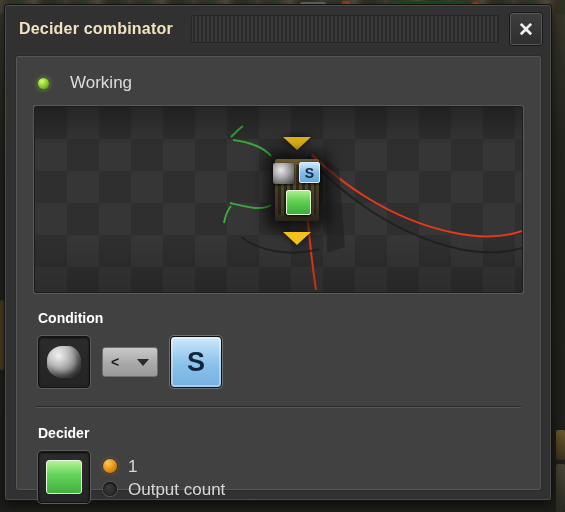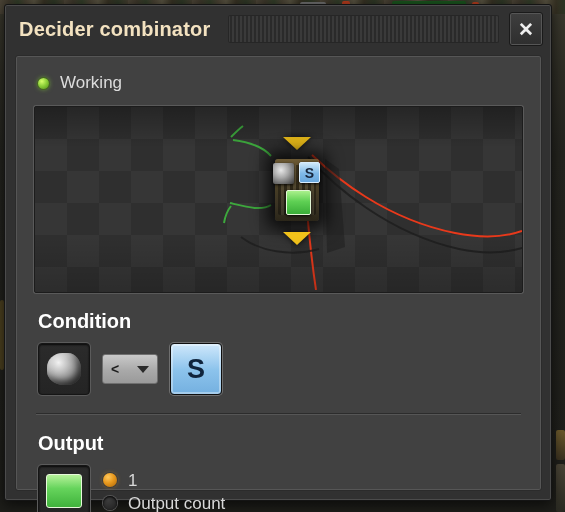--- a/index.html
+++ b/index.html
@@ -65,21 +65,21 @@
   .titlebar {
     position: relative;
     height: 48px;
     display: flex;
     align-items: center;
     padding: 0 8px 0 14px;
     box-sizing: border-box;
   }
   .title-text {
     color: #f3e2c0;
-    font-size: 20px;
+    font-size: 16px;
     font-weight: bold;
     letter-spacing: .2px;
     white-space: nowrap;
   }
   .drag-handle {
     flex: 1;
     height: 28px;
     margin: 0 10px 0 18px;
     border-radius: 2px;
     background:
@@ -115,21 +115,21 @@
     border-radius: 3px;
     box-shadow: 0 0 0 1px #565656 inset;
     box-sizing: border-box;
     padding: 12px 18px;
   }
 
   
   .status {
     display: flex;
     align-items: center;
-    gap: 11px;
+    gap: 21px;
     height: 26px;
     margin: 2px 0 10px 4px;
   }
   .led {
     width: 11px; height: 11px;
     border-radius: 50%;
     background: radial-gradient(circle at 35% 30%, #d6ff6a 0%, #8ed13a 45%, #4e8b14 100%);
     box-shadow: 0 0 5px rgba(140,220,60,.75), 0 0 0 1px #2c3f14;
   }
   .status-label {
@@ -214,21 +214,21 @@
     left: 19px; top: 53px;
     width: 25px; height: 25px;
     background: linear-gradient(180deg,#a9f08b 0%,#5fd054 45%,#3aad38 100%);
     border: 1px solid #e3f7d6;
     box-sizing: border-box;
   }
 
   
   .section-title {
     color: #ffffff;
-    font-size: 20px;
+    font-size: 14px;
     font-weight: bold;
     margin: 17px 0 10px 4px;
   }
   .divider {
     height: 0;
     margin: 18px 2px 0 2px;
     border-top: 1px solid #2c2c2c;
     border-bottom: 1px solid #565656;
   }
 
@@ -402,21 +402,21 @@
       </div>
       <div class="dropdown">
         <span class="dd-value">&lt;</span>
         <span class="caret"></span>
       </div>
       <div class="slot-s">S</div>
     </div>
 
     <div class="divider"></div>
 
-    <div class="section-title">Output</div>
+    <div class="section-title">Decider</div>
     <div class="out-row">
       <div class="slot">
         <div class="slot-green-sq"></div>
       </div>
       <div class="radio-group">
         <div class="radio-line">
           <span class="radio on"></span>
           <span class="radio-label">1</span>
         </div>
         <div class="radio-line">

